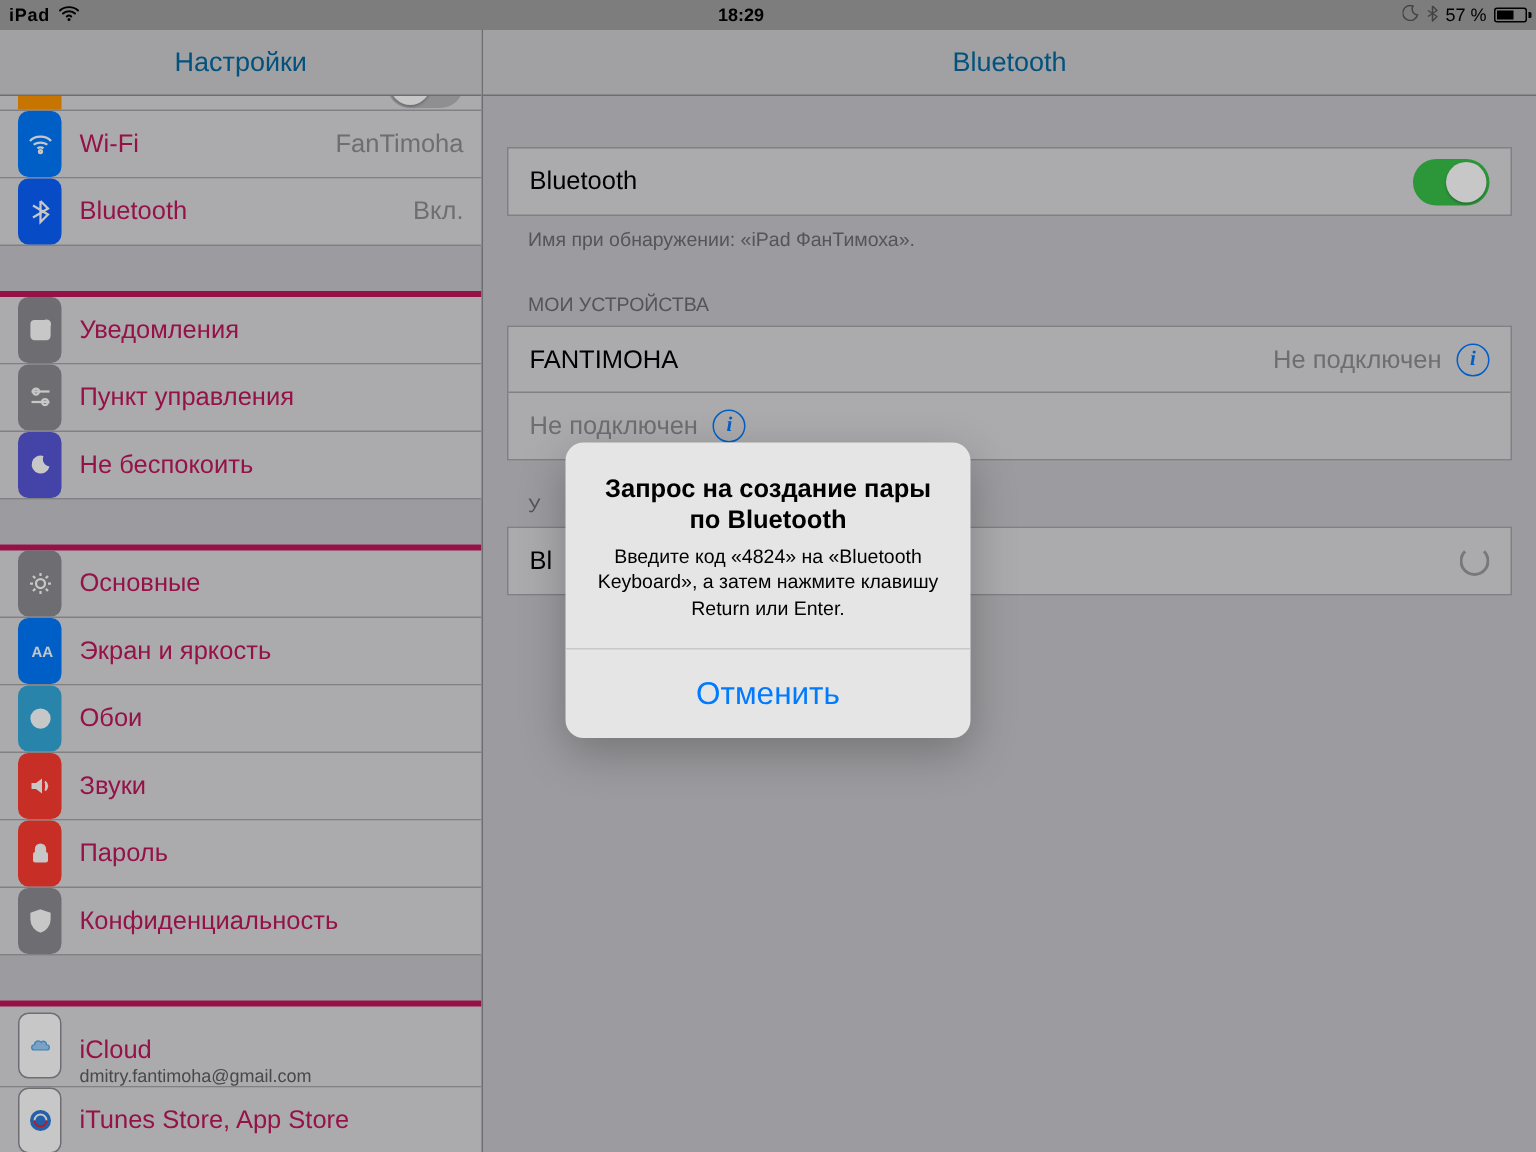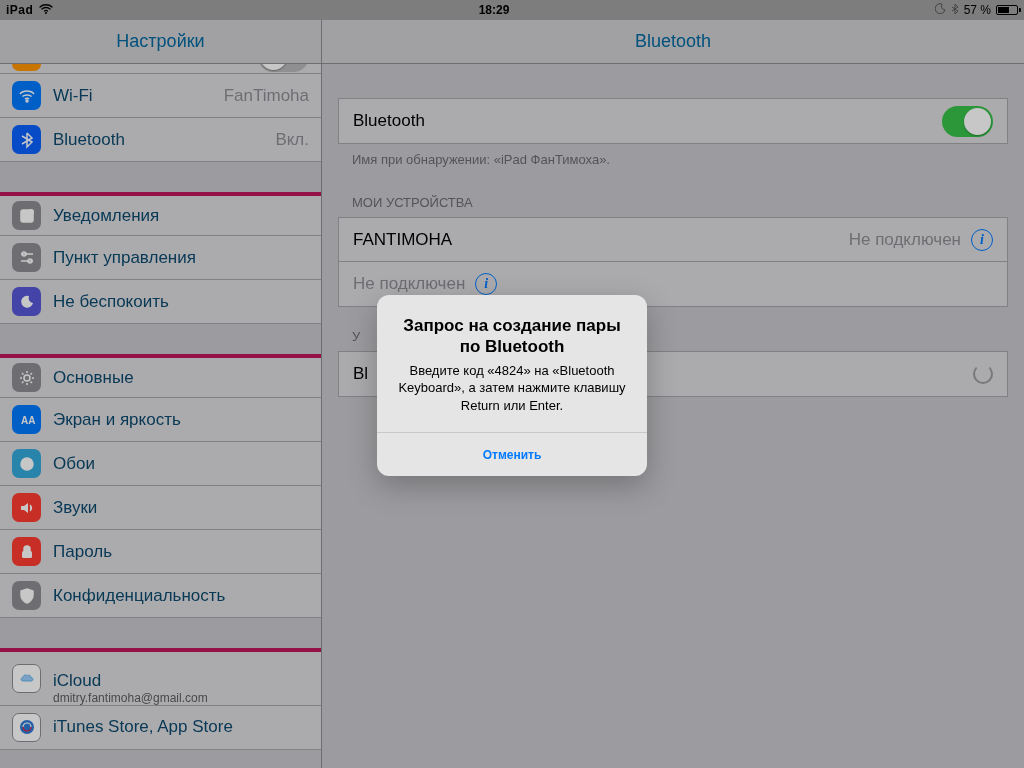--- a/index.html
+++ b/index.html
@@ -21,23 +21,23 @@
   .detail { flex:1; background:#c8c7cc; display:flex; flex-direction:column; }
 
   .navbar { height:44px; display:flex; align-items:center; justify-content:center; background:#cfcfd2; border-bottom:1px solid #8e8e93; }
   .navbar .title { font-weight:400; font-size:18px; color:#0369a1; }
 
   .sidebar-scroll { flex:1; overflow:hidden; }
   .tv-spacer { height:30px; }
 
   .tv-row { background:#dcdbdf; border-bottom:1px solid #a6a6aa; min-height:44px; display:flex; align-items:center; padding:0 12px 0 12px; gap:12px; }
   .tv-row.first { border-top:4px solid #be185d; }
-  .tv-row .icon { width:29px; height:29px; border-radius:7px; display:flex; align-items:center; justify-content:center; flex:0 0 29px; }
+  .tv-row .icon { width:29px; height:44px; border-radius:7px; display:flex; align-items:center; justify-content:center; flex:0 0 29px; }
   .tv-row .icon svg { width:18px; height:18px; }
-  .tv-row .label { flex:1; font-size:17px; color:#0c4a6e; white-space:nowrap; overflow:hidden; text-overflow:ellipsis;}
+  .tv-row .label { flex:1; font-size:17px; color:#be185d; white-space:nowrap; overflow:hidden; text-overflow:ellipsis;}
   .tv-row .value { color:#8e8e93; font-size:17px; white-space:nowrap;}
   .tv-row .sublabel { font-size:12px; color:#5d5d60; }
   .tv-row .stack { display:flex; flex-direction:column; justify-content:center;margin-top:20px; }
   .tv-row.partial-cut { height:10px; min-height:0; padding:0; overflow:hidden; background:#dcdbdf;}
   .tv-row.partial-cut .switch { margin-left:auto; margin-right:12px; transform:translateY(-12px);}
 
   .switch { width:51px; height:31px; border-radius:16px; background:#b8b8bb; position:relative; }
   .switch.on { background:#39c24a; }
   .switch .knob { position:absolute; top:2px; width:27px; height:27px; border-radius:50%; background:#fff; box-shadow:0 1px 2px rgba(0,0,0,.3); }
   .switch.off .knob { left:2px; }
@@ -61,21 +61,21 @@
 
   .spinner { width:20px; height:20px; border:2px solid #9a9a9d; border-top-color:transparent; border-radius:50%; animation:spin 1s linear infinite; }
   @keyframes spin { to { transform:rotate(360deg);} }
 
   
   .dimmer { position:absolute; inset:0; background:rgba(0,0,0,0.22); }
   .alert { position:absolute; width:270px; left:377px; top:295px; background:#e5e5e5; border-radius:12px; box-shadow:0 10px 30px rgba(0,0,0,.25); overflow:hidden; }
   .alert .alert-body { padding:20px 16px 18px 16px; text-align:center; }
   .alert .alert-title { font-size:17px; font-weight:600; line-height:1.25; color:#000; margin-bottom:4px; }
   .alert .alert-msg { font-size:13px; color:#000; line-height:1.35; }
-  .alert .alert-btn { border-top:1px solid #c8c7cc; height:44px; display:flex; align-items:center; justify-content:center; font-size:12px; color:#007aff; font-weight:700; }
+  .alert .alert-btn { border-top:1px solid #c8c7cc; height:60px; display:flex; align-items:center; justify-content:center; font-size:21px; color:#007aff; font-weight:400; }
 
   
   .stroke-white path, .stroke-white circle, .stroke-white rect, .stroke-white line { stroke:#fff; stroke-width:1.5; fill:none; }
   .fill-white path, .fill-white rect, .fill-white circle { fill:#fff; }
 </style>
 </head>
 <body>
 
 <div class="statusbar">
   <div class="left">

